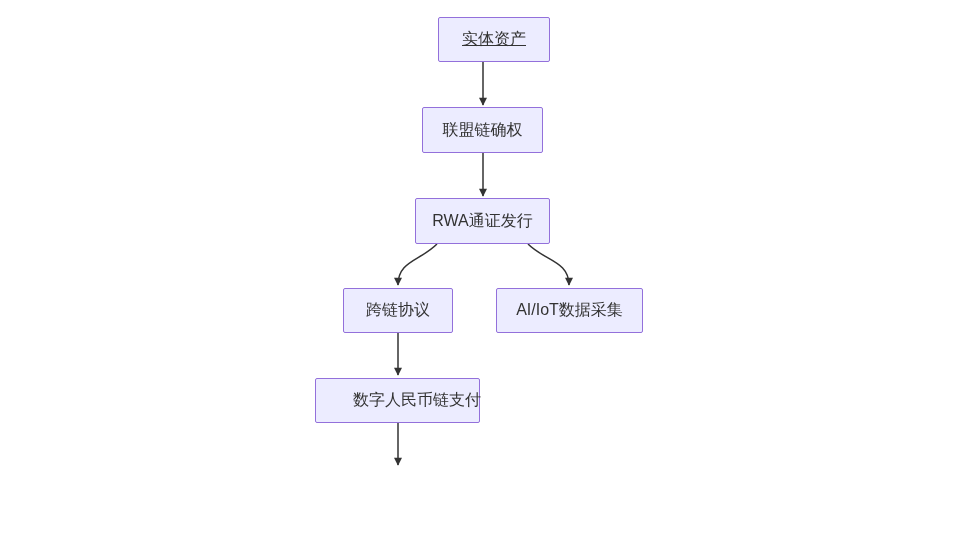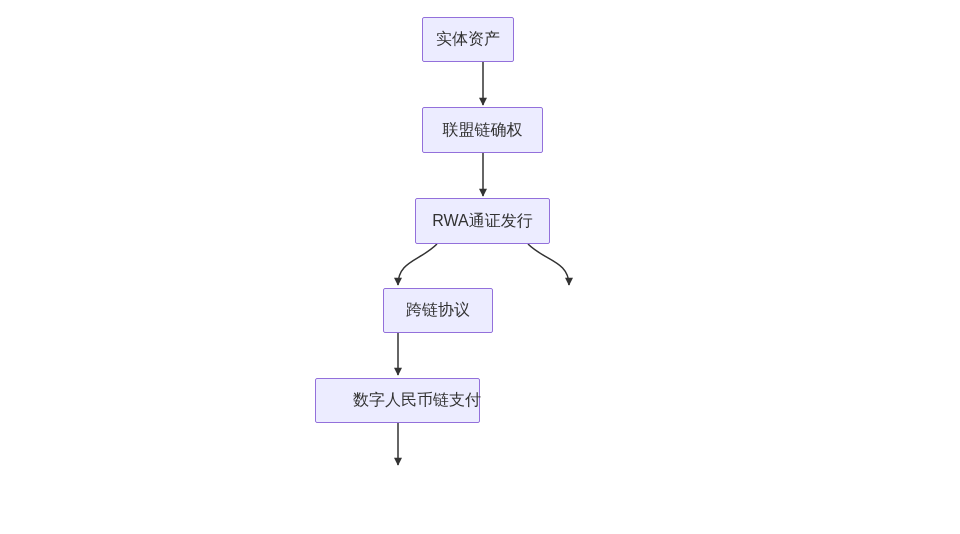--- a/index.html
+++ b/index.html
@@ -34,24 +34,24 @@
     border: 1px solid #9370DB;
     border-radius: 2px;
     color: #333333;
     font-size: 16px;
     display: flex;
     align-items: center;
     justify-content: center;
     text-align: center;
     white-space: nowrap;
   }
-  .node-1 { left: 422px; top: 17px;  width: 92px; height: 45px; }
+  .node-1 { left: 438px; top: 17px;  width: 112px; height: 45px; text-decoration: underline; }
   .node-2 { left: 422px; top: 107px; width: 121px; height: 46px; }
   .node-3 { left: 415px; top: 198px; width: 135px; height: 46px; }
-  .node-4 { left: 343px; top: 288px; width: 110px; height: 45px; margin-left: 40px; }
+  .node-4 { left: 343px; top: 288px; width: 110px; height: 45px; }
   .node-5 { left: 496px; top: 288px; width: 147px; height: 45px; }
   .node-6 { left: 315px; top: 378px; width: 165px; height: 45px; padding-left: 39px; }
   .node-7 { left: 350px; top: 468px; width: 95px;  height: 45px; }
 </style>
 </head>
 <body>
 
 <div class="canvas">
 
   <svg class="edge-layer" width="960" height="534" viewBox="0 0 960 534" xmlns="http://www.w3.org/2000/svg">
@@ -69,17 +69,18 @@
   </svg>
 
   <div class="node node-1">实体资产</div>
 
   <div class="node node-2">联盟链确权</div>
 
   <div class="node node-3">RWA通证发行</div>
 
   <div class="node node-4">跨链协议</div>
 
+  <div class="node node-5">AI/IoT数据采集</div>
 
   <div class="node node-6">数字人民币链支付</div>
 
 
 </div>
 
 </body></html>

